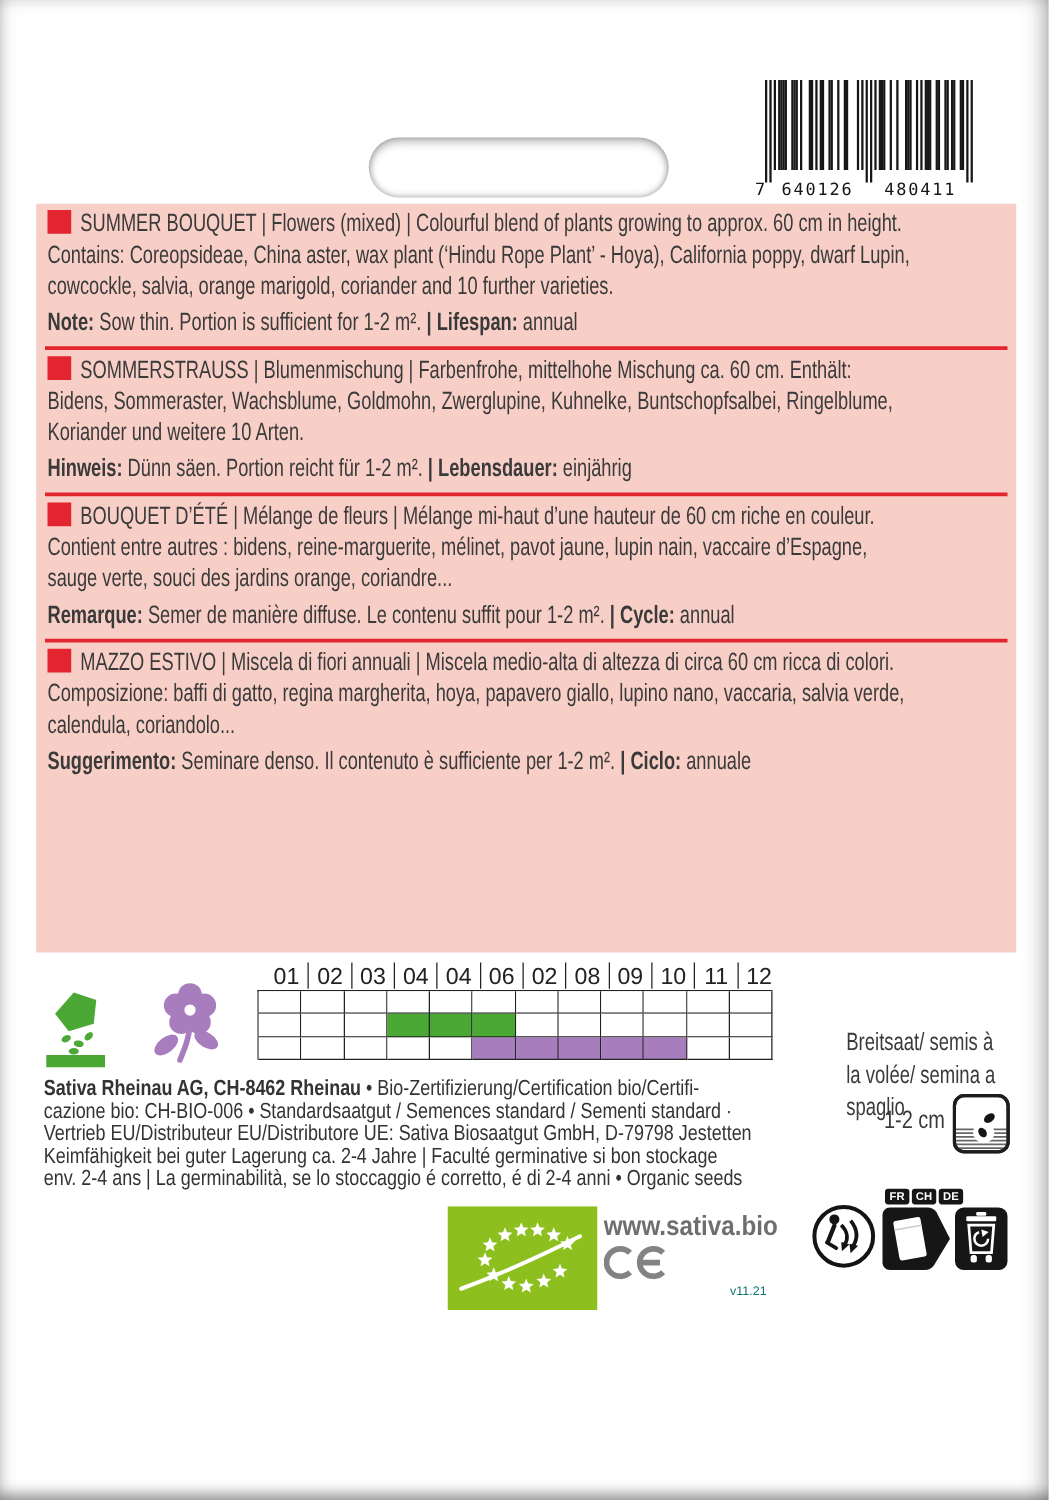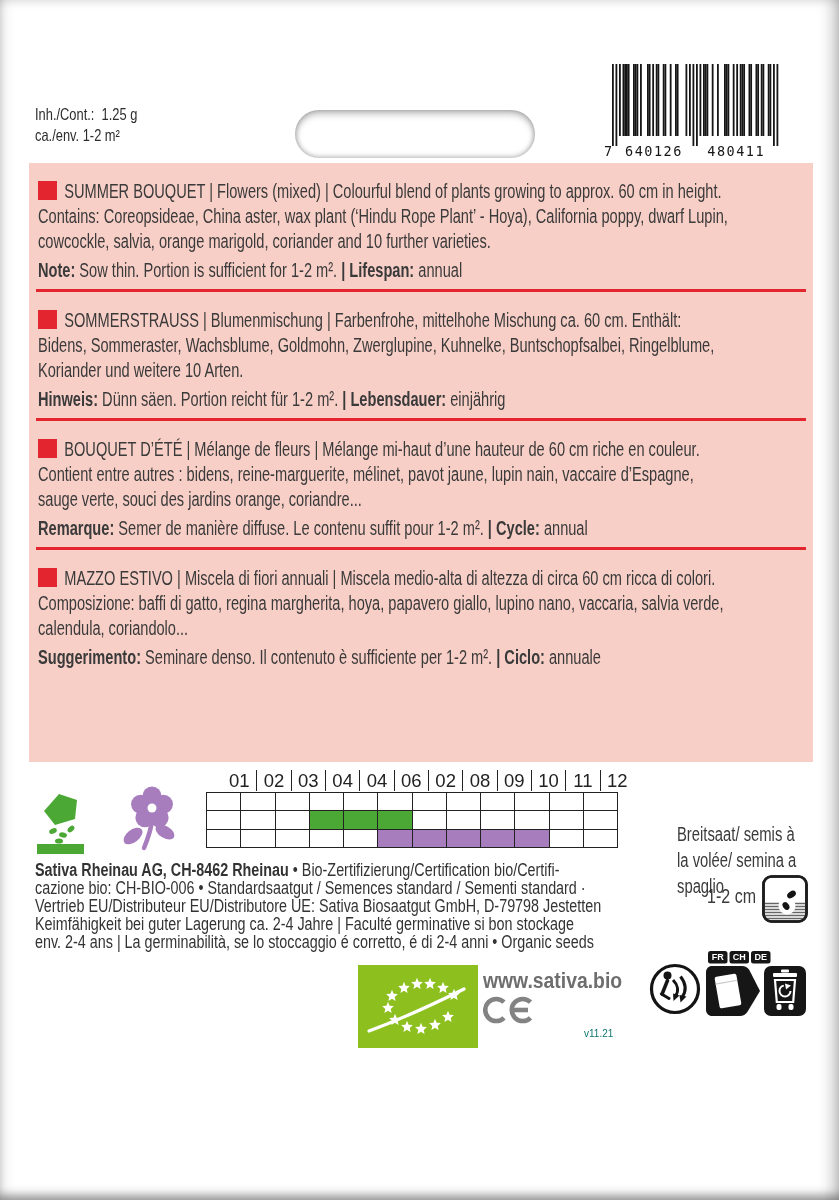--- a/index.html
+++ b/index.html
@@ -16,30 +16,30 @@
            transform:scaleX(.78);transform-origin:0 50%;}
   
   .hang-slot{position:absolute;left:295px;top:110px;width:240px;height:48px;border-radius:24px;
              background:#fff;
              box-shadow: inset 0 4px 7px rgba(0,0,0,.26), inset 0 -3px 5px rgba(0,0,0,.10),
                          inset 2px 0 4px rgba(0,0,0,.10), inset -2px 0 4px rgba(0,0,0,.10);}
   .barcode{position:absolute;left:604px;top:60px;}
   
   .pink-panel{position:absolute;left:29px;top:163px;width:784px;height:599px;
               background:var(--pink);overflow:hidden;}
-  .lang-block{padding:16px 8px 0 9px;color:#3a3a3a;}
+  .lang-block{padding:4px 8px 0 9px;color:#3a3a3a;}
   .lang-block .tl{font-size:20px;line-height:25px;white-space:nowrap;
                   transform:scaleX(.73);transform-origin:0 50%;}
   .lang-block .note{margin-top:4px;}
   .lang-block b{font-weight:bold;}
   .bullet{display:inline-block;width:26px;height:19px;background:var(--red);
           margin-right:10px;vertical-align:-2px;}
   .sep{height:3px;background:var(--red);margin:6px 7px 0 7px;}
   
-  .months{position:absolute;left:222px;top:770px;display:flex;}
+  .months{position:absolute;left:212px;top:770px;display:flex;}
   .month{width:34.33px;box-sizing:border-box;text-align:center;font-size:18.5px;line-height:21px;
          color:#222;border-left:1.5px solid #222;}
   .month:first-child{border-left:none;}
   .cal-grid{position:absolute;left:206px;top:792px;width:412px;box-sizing:border-box;
             display:grid;grid-template-columns:repeat(12,1fr);grid-auto-rows:18.3px;
             border-top:1.5px solid #222;border-left:1.5px solid #222;}
   .cell{border-right:1.5px solid #222;border-bottom:1.5px solid #222;background:#fff;}
   .sow-icon{position:absolute;left:36px;top:792px;}
   .flower-icon{position:absolute;left:114px;top:784px;}
   
@@ -62,24 +62,20 @@
   .ce{position:absolute;left:483px;top:996px;}
   .version{position:absolute;left:584px;top:1028px;font-size:10px;color:#0f766e;}
   .triman{position:absolute;left:648px;top:962px;}
   .disposal{position:absolute;left:702px;top:950px;}
 </style>
 </head>
 <body>
 
 <div class="packet" style="--pink: #f8cfc7; --red: #e3252f; --green: #4ca834; --purple: #a77dbe; --eu: #8dc01f;">
 
-  <div class="inh">
-    <div class="tl"><span>Inh./Cont.:</span>&nbsp;&nbsp;<span>1.25 g</span></div>
-    <div class="tl">ca./env. 1-2 m²</div>
-  </div>
 
   <div class="hang-slot"></div>
 
   <svg class="barcode" id="barcode" width="178" height="100" viewBox="0 0 178 100">
       <rect x="8.00" y="4" width="1.8" height="82" fill="#161616"></rect>
       <rect x="11.50" y="4" width="1.8" height="82" fill="#161616"></rect>
       <rect x="15.00" y="4" width="1.8" height="72" fill="#161616"></rect>
       <rect x="18.50" y="4" width="1.8" height="72" fill="#161616"></rect>
       <rect x="20.25" y="4" width="1.8" height="72" fill="#161616"></rect>
       <rect x="22.00" y="4" width="1.8" height="72" fill="#161616"></rect>

